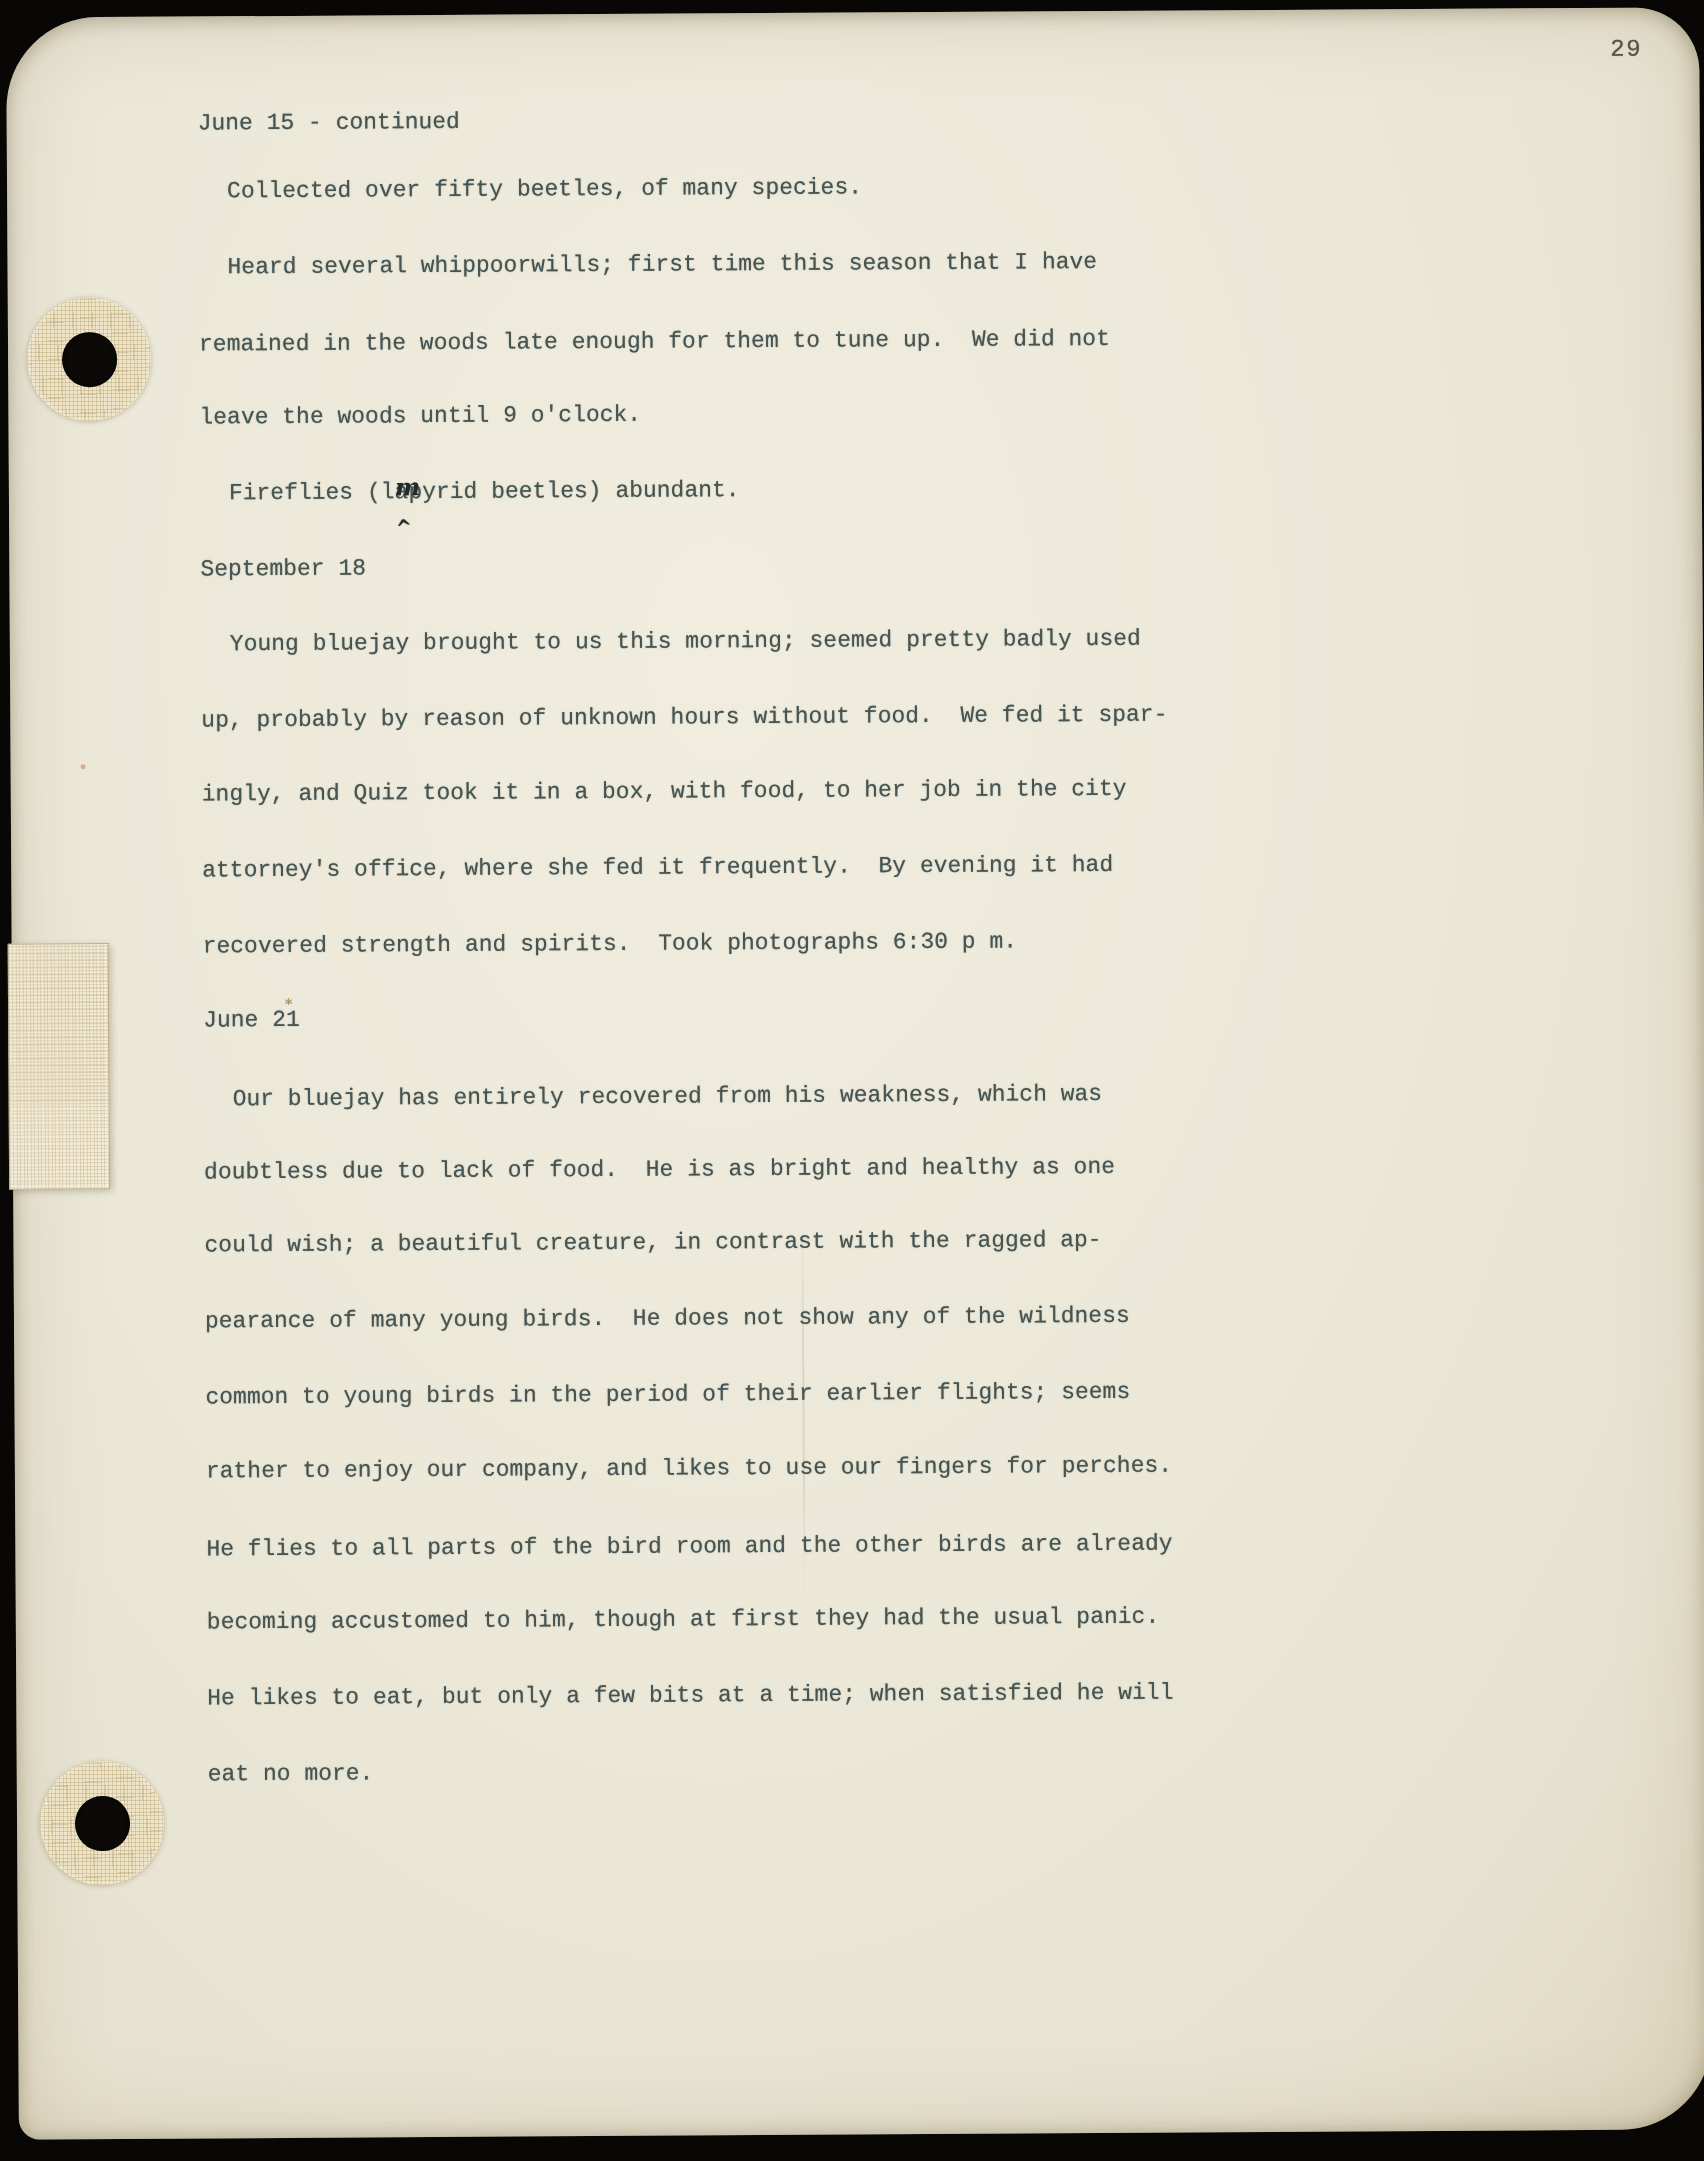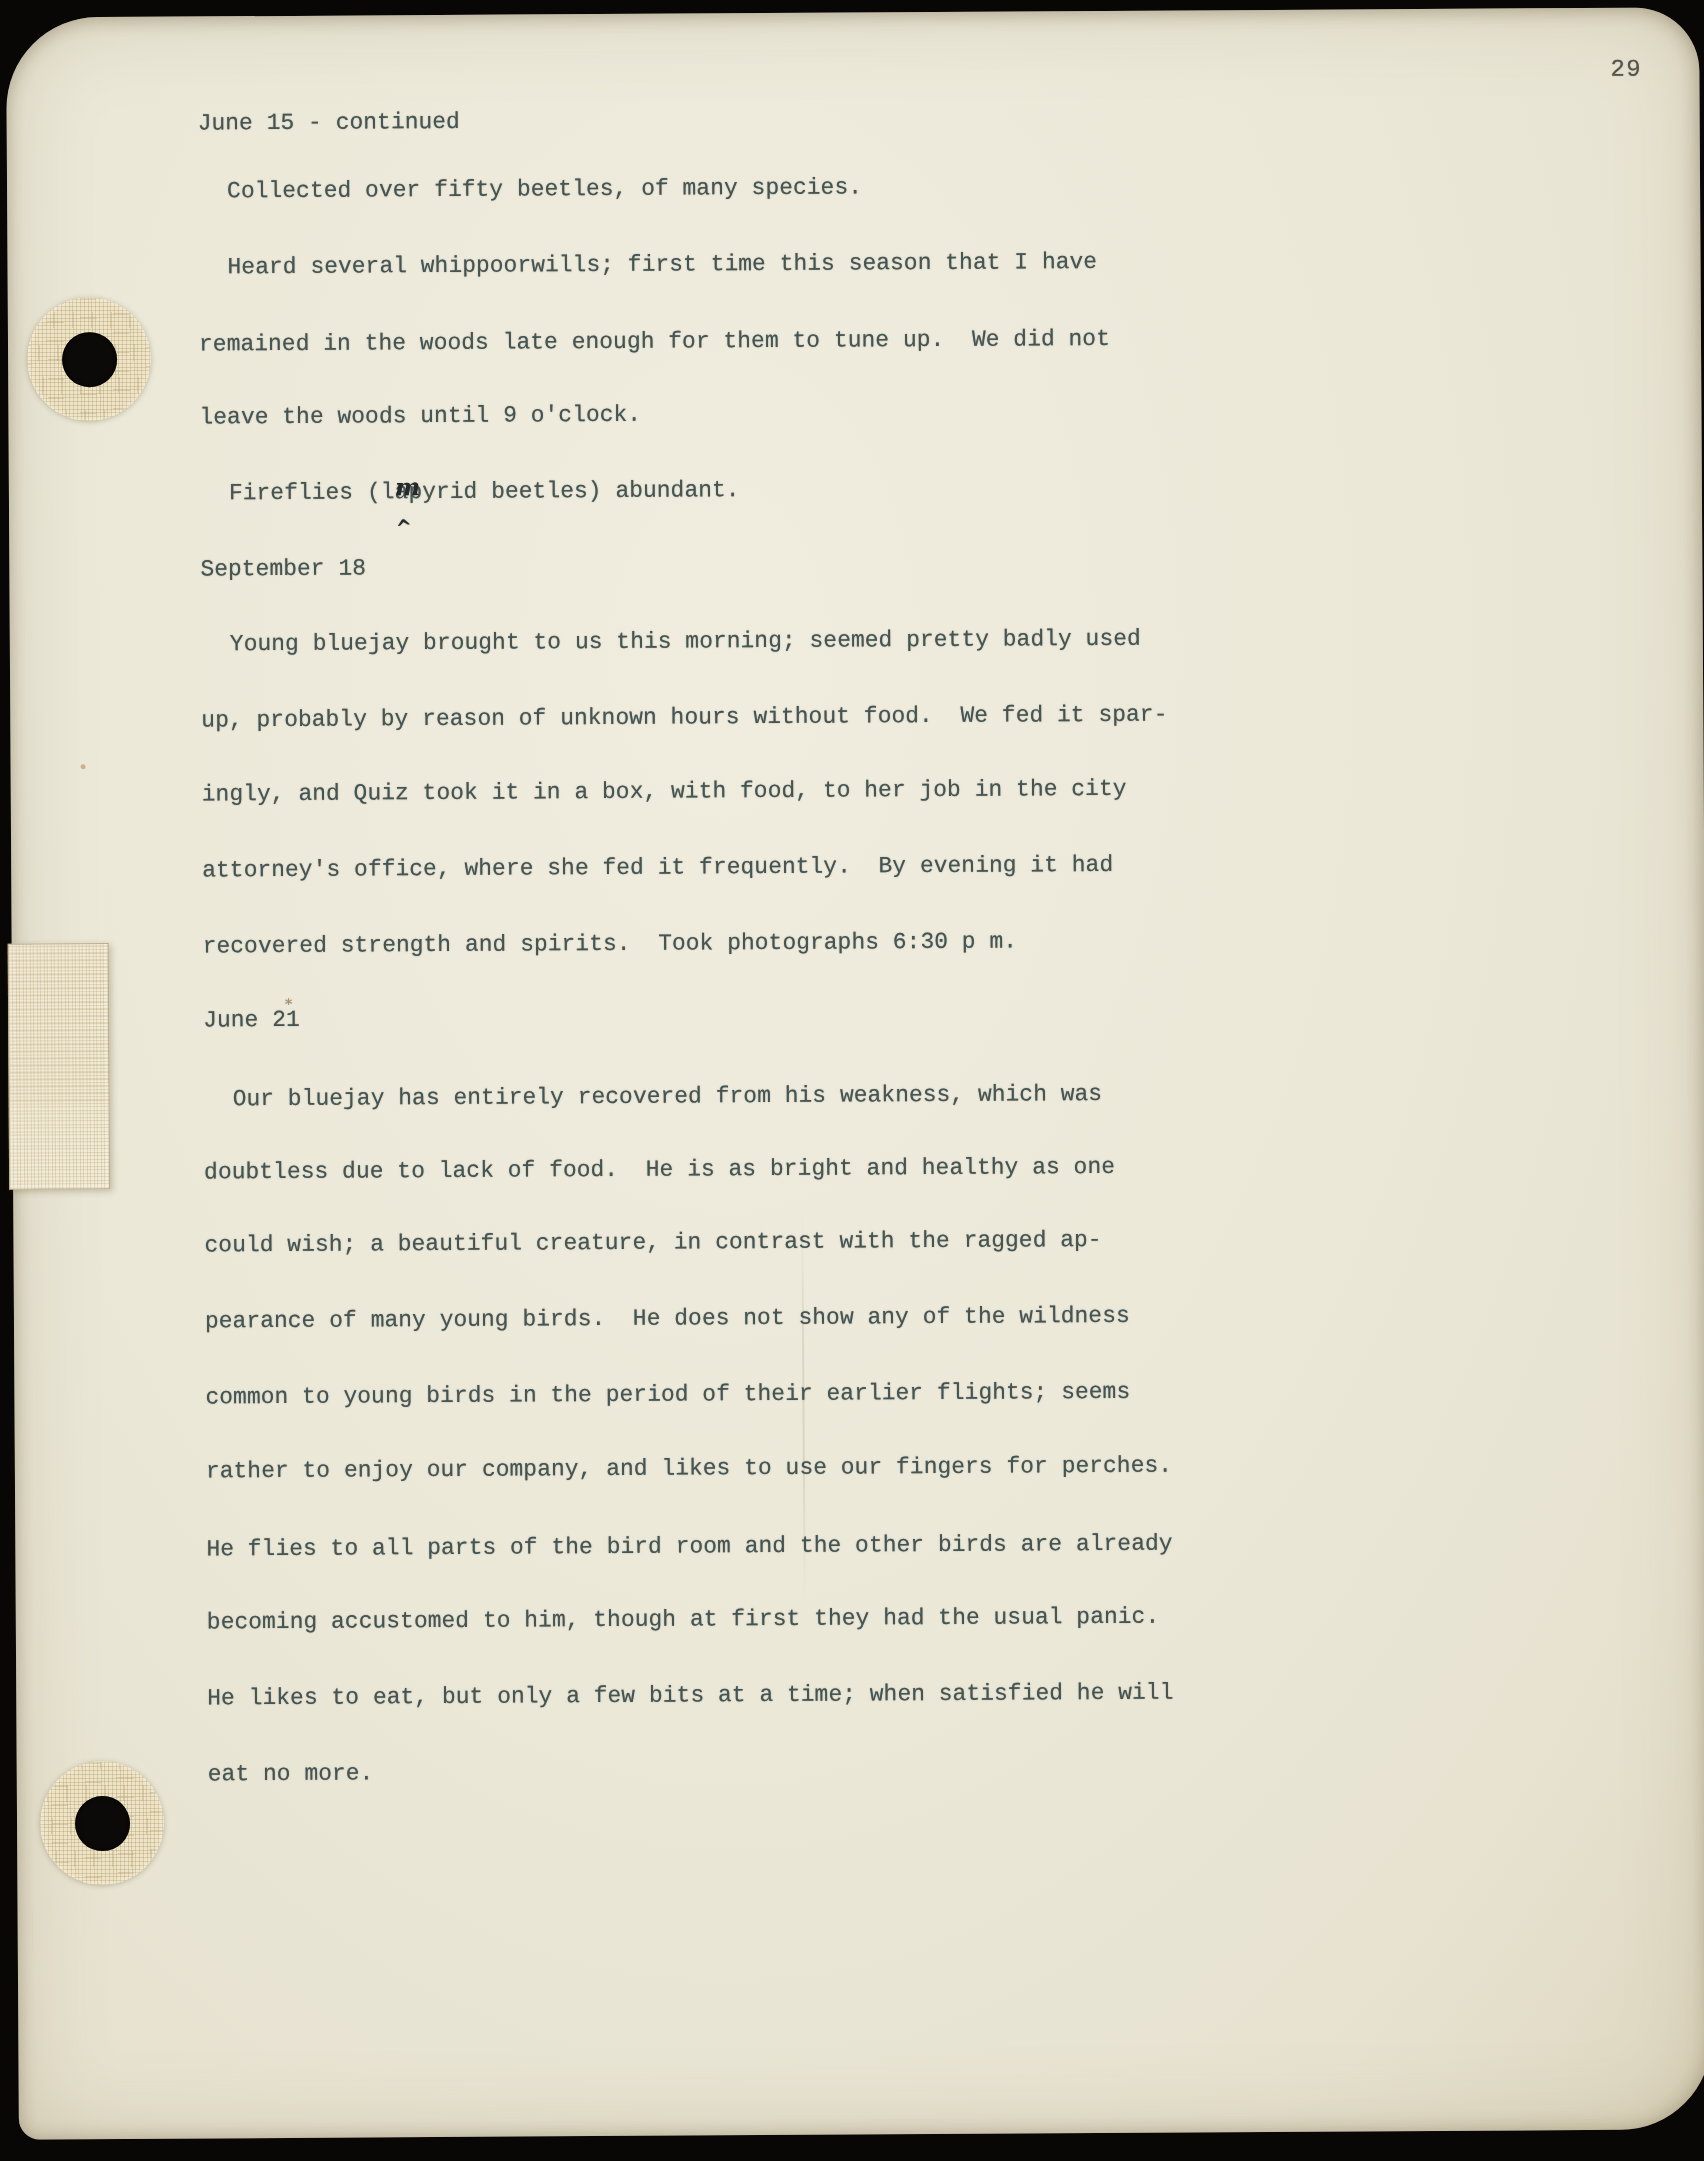--- a/index.html
+++ b/index.html
@@ -14,21 +14,21 @@
       radial-gradient(ellipse at 42% 30%, #f0eddf 0%, #ebe8d8 50%, #e7e2d0 80%, #ddd6bf 100%);
     border-radius:91px 64px 91px 21px;
     box-shadow:
       inset 0 0 83px rgba(142,126,88,.25),
       inset 0 2.3px 16.7px rgba(92,80,52,.30),
       inset -4.5px 0 20px rgba(120,105,70,.18);
     transform:rotate(-0.35deg);
     transform-origin:106px 0;
   }
   .pageno{
-    position:absolute;left:1604px;top:48px;
+    position:absolute;left:1604px;top:28px;
     font-size:24px;color:#54544a;letter-spacing:1.5px;
     text-shadow:0 0 1.1px rgba(84,84,74,.6);
   }
   .line{
     position:absolute;left:191px;
     font-size:23px;color:#465452;white-space:pre;
     text-shadow:0 0 1.2px rgba(70,84,82,.65);
   }
   .l-p{left:220px;}
   .ins-wrap{position:relative;display:inline-block;width:0;overflow:visible;}

